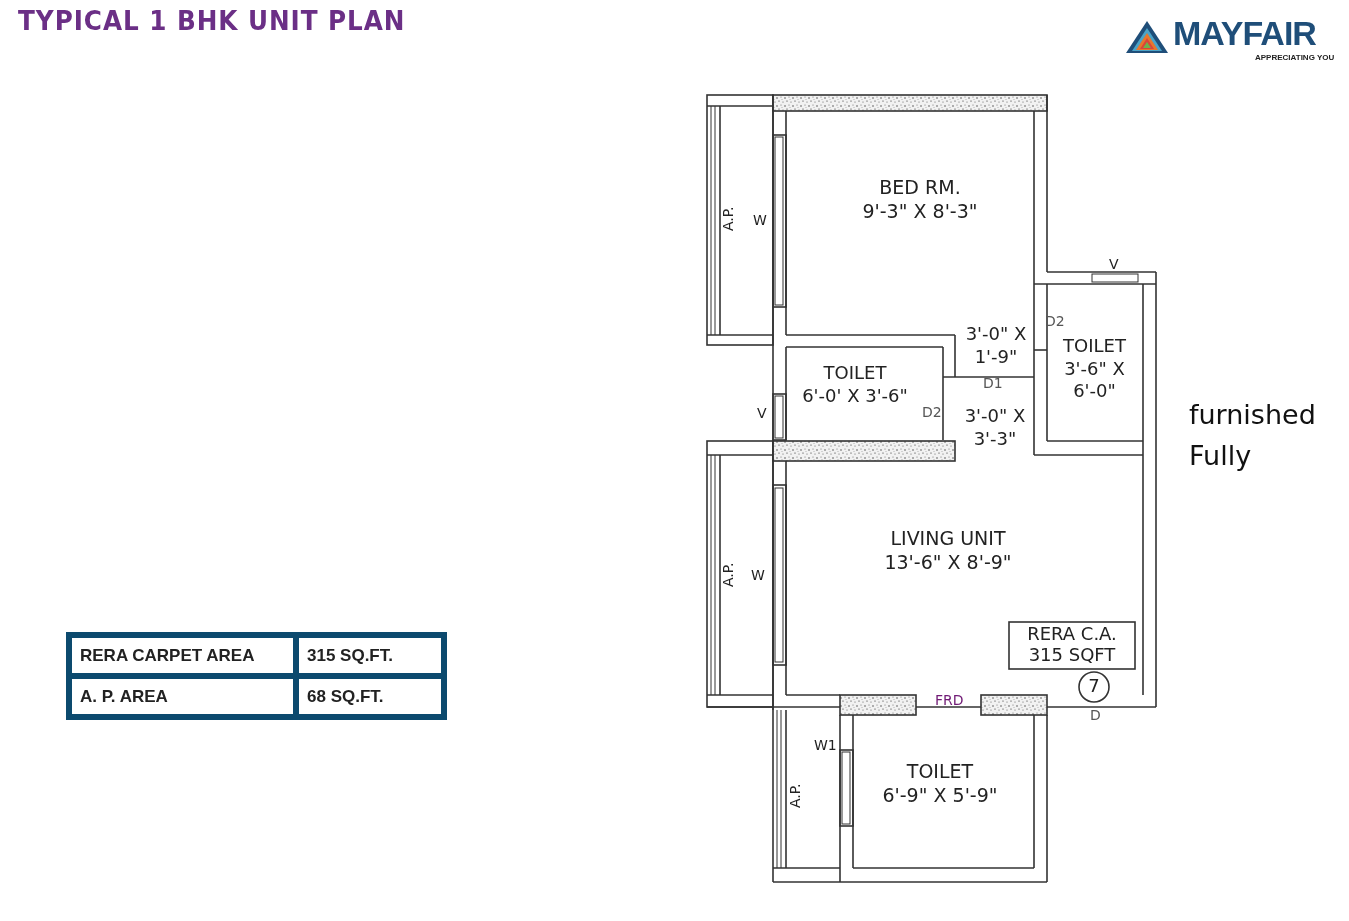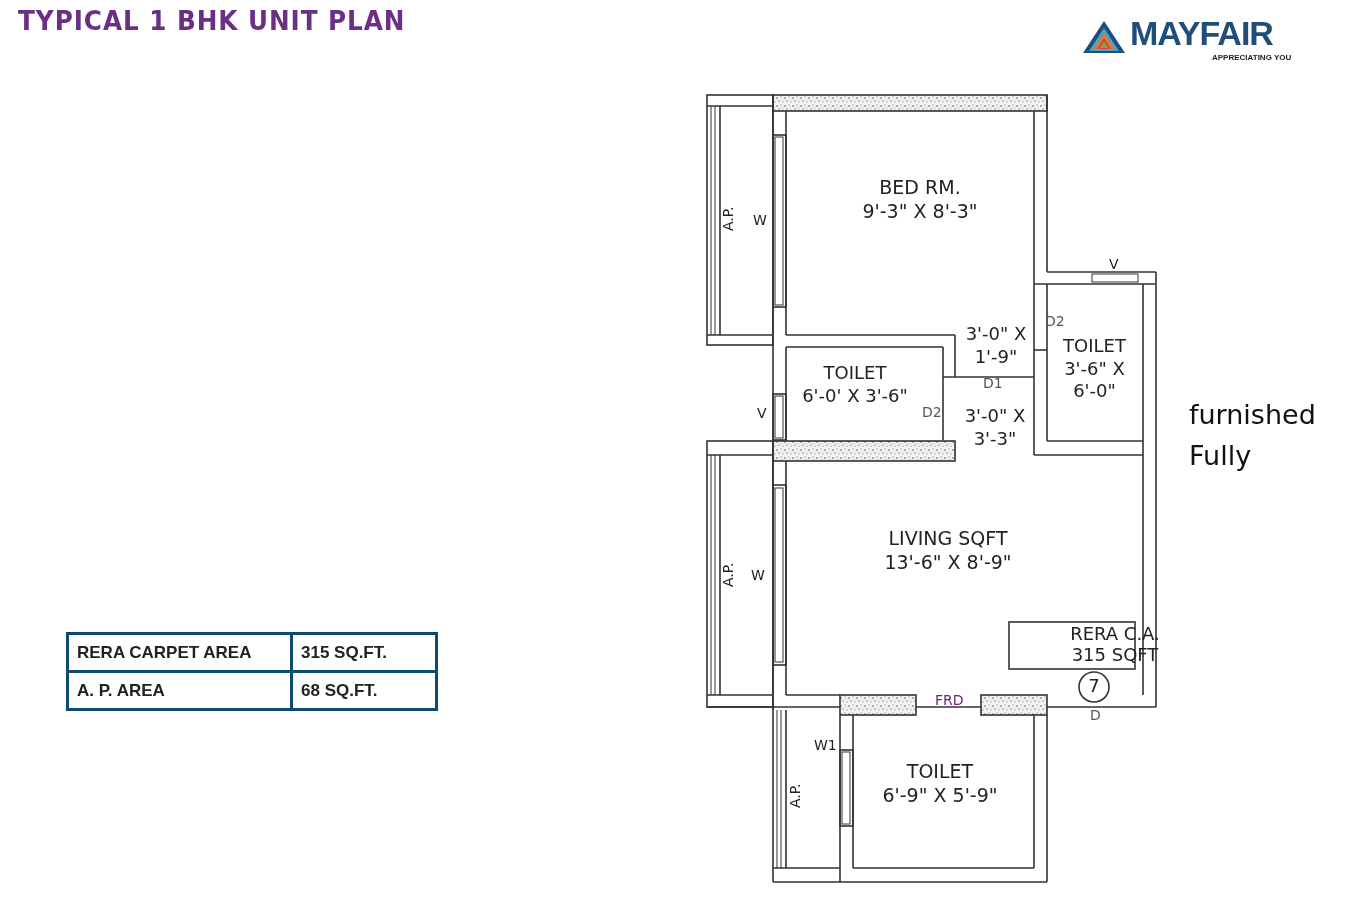--- a/index.html
+++ b/index.html
@@ -1,22 +1,22 @@
 <!DOCTYPE html>
 <html><head>
 <meta charset="utf-8">
 <style>
   html, body { margin:0; padding:0; background:#ffffff; }
   body { width:1349px; height:921px; position:relative; overflow:hidden; font-family:"DejaVu Sans", sans-serif; }
   .title { position:absolute; left:18px; top:6px; font-family:"DejaVu Sans", sans-serif; font-weight:bold; font-size:26px; color:#6b2f86; letter-spacing:1px; transform:scaleX(0.95); transform-origin:left; }
-  .logo { position:absolute; left:1082px; top:18px; width:220px; height:48px;text-align:right; }
+  .logo { position:absolute; left:1125px; top:18px; width:220px; height:48px;text-align:right; }
   .logo-word { position:absolute; left:48px; top:-4px; font-family:"Liberation Sans", sans-serif; font-weight:bold; font-size:34px; color:#1f4e79; letter-spacing:-1px; }
   .logo-tag { position:absolute; left:130px; top:35px; font-family:"Liberation Sans", sans-serif; font-weight:bold; font-size:8px; color:#222; }
   .area-table { position:absolute; left:66px; top:632px; border-collapse:collapse; font-family:"Liberation Sans", sans-serif; font-weight:bold; font-size:17px; color:#222; }
-  .area-table td { border:3px solid #0c4a6e; height:35px; padding:0 8px; }
+  .area-table td { border:6px solid #0c4a6e; height:35px; padding:0 8px; }
   .area-table td.k { width:205px; }
   .area-table td.v { width:126px; text-align:left; }
   .plan { position:absolute; left:0; top:0; }
   .lbl { position:absolute; font-family:"DejaVu Sans", sans-serif; color:#222; text-align:center; white-space:nowrap; line-height:1.25; }
   .note { position:absolute; left:1189px; top:394px; font-family:"DejaVu Sans", sans-serif; font-size:27px; line-height:41px; color:#111; }
   .vert { transform:rotate(-90deg); transform-origin:center; }
 </style>
 </head>
 <body>
 
@@ -155,25 +155,25 @@
   <div>3'-3"</div>
 </div>
 
 <div class="lbl" style="left:1052px;top:335px;width:85px;font-size:18px;">
   <div>TOILET</div>
   <div>3'-6" X</div>
   <div>6'-0"</div>
 </div>
 
 <div class="lbl" style="left:858px;top:527px;width:180px;font-size:19px;">
-  <div>LIVING SQFT</div>
+  <div>LIVING UNIT</div>
   <div>13'-6" X 8'-9"</div>
 </div>
 
-<div class="lbl" style="left:1009px;top:623px;width:126px;font-size:18px;line-height:21px;margin-left:43px;">
+<div class="lbl" style="left:1009px;top:623px;width:126px;font-size:18px;line-height:21px;">
   <div>RERA C.A.</div>
   <div>315 SQFT</div>
 </div>
 
 <div class="lbl" style="left:1082px;top:675px;width:24px;font-size:18px;">7</div>
 
 <div class="lbl" style="left:865px;top:760px;width:150px;font-size:19px;">
   <div>TOILET</div>
   <div>6'-9" X 5'-9"</div>
 </div>

